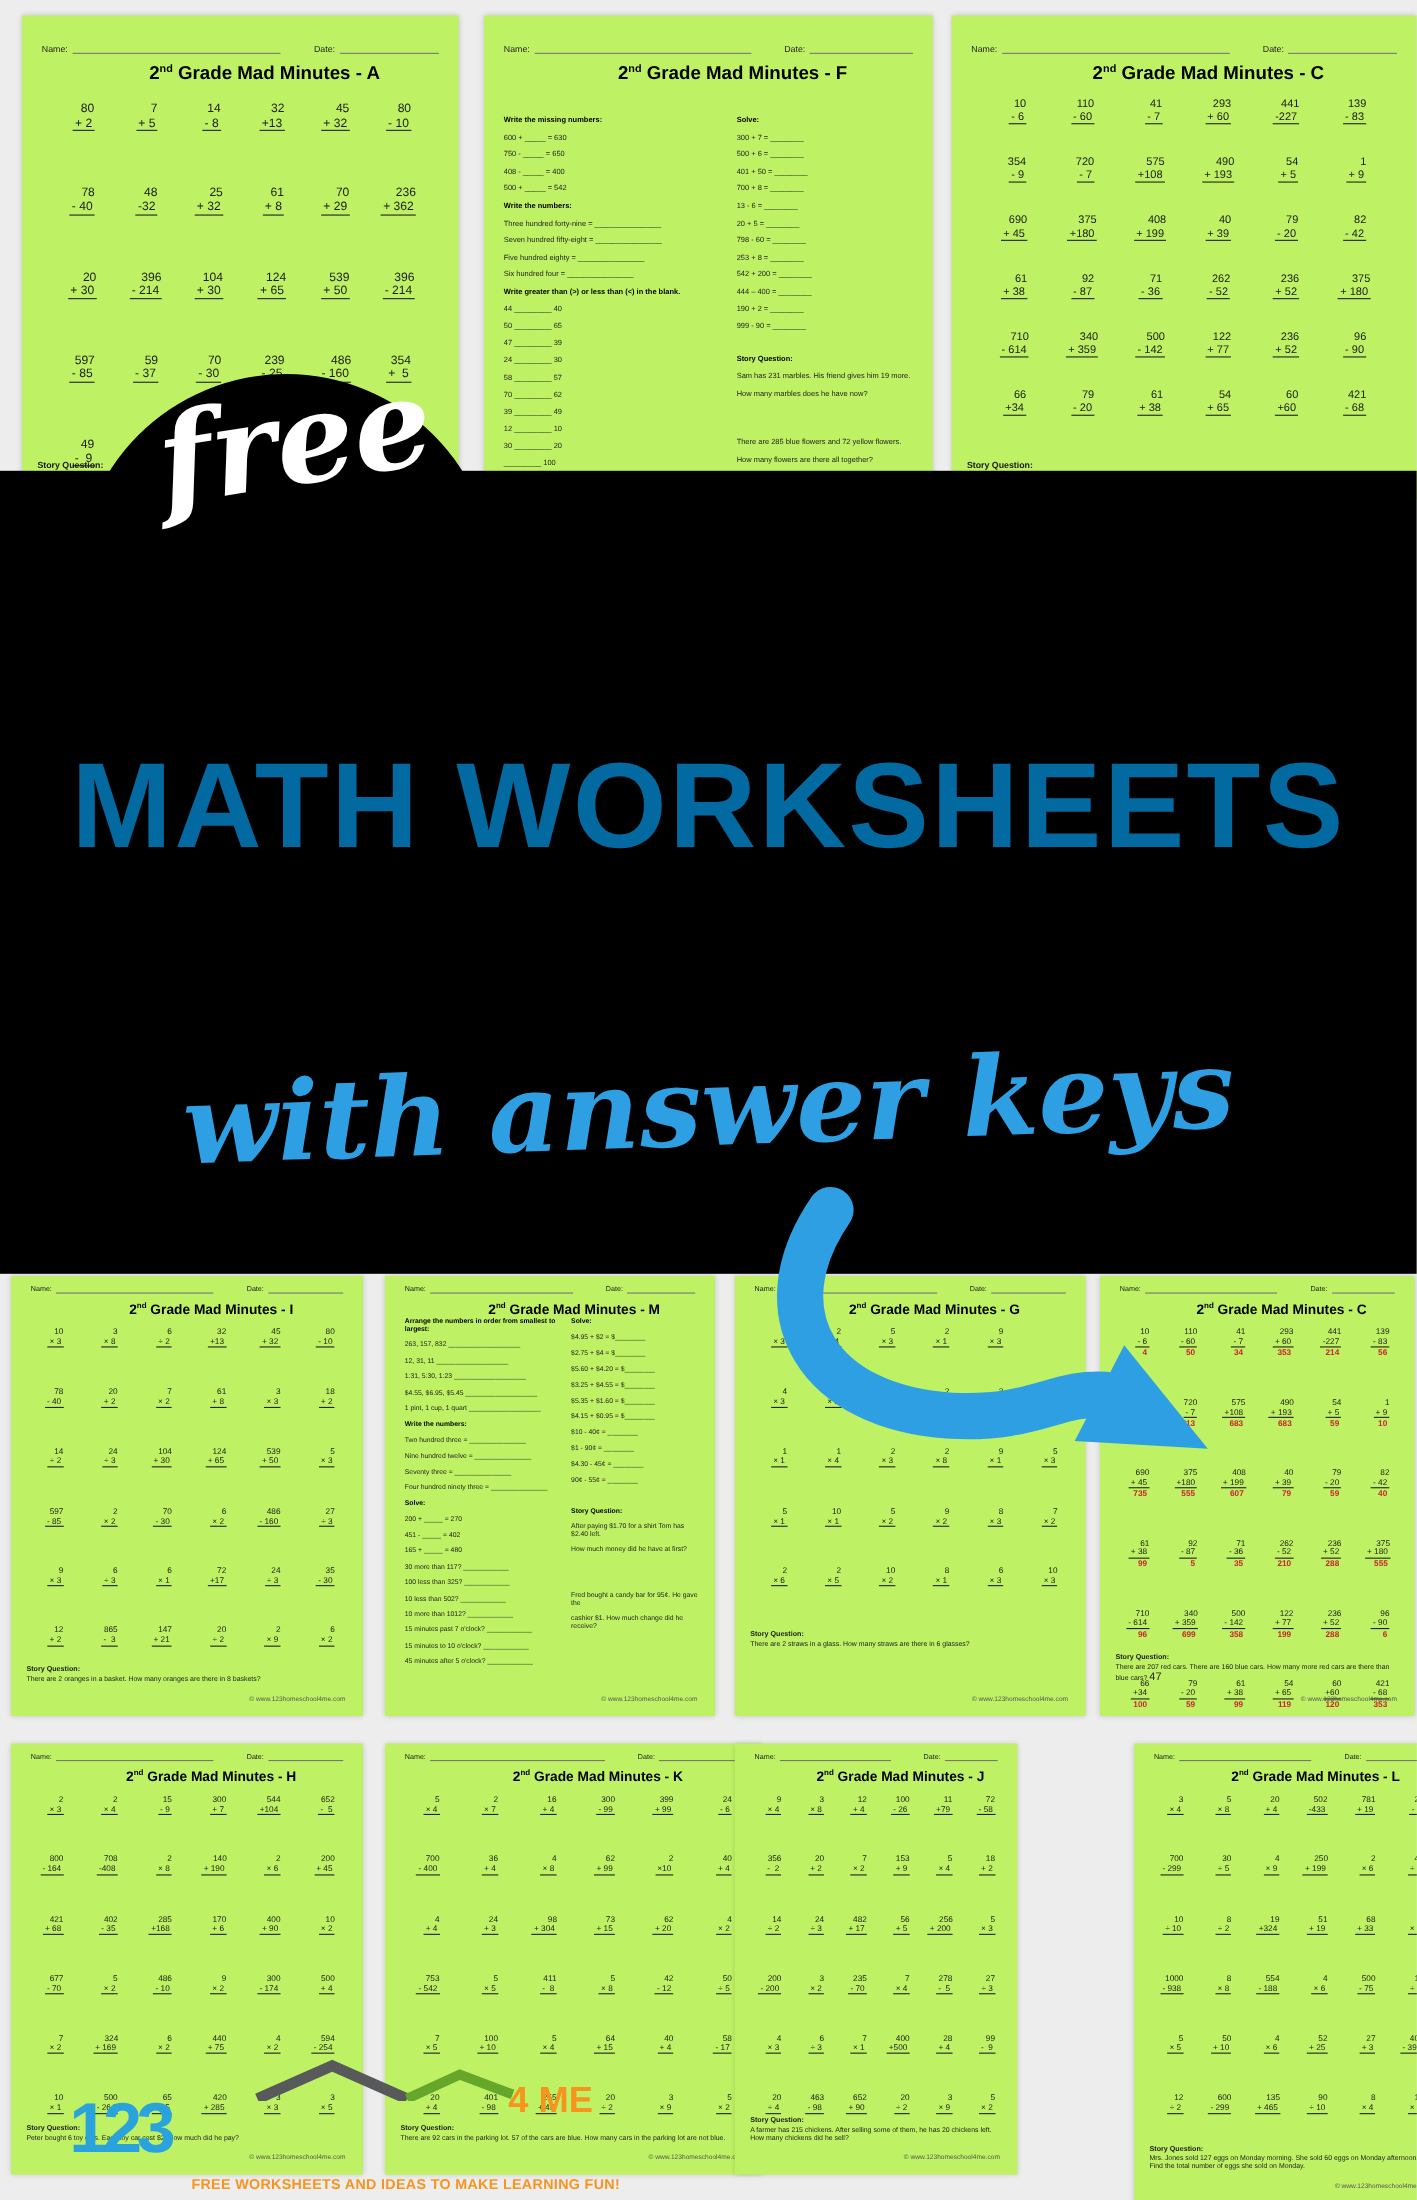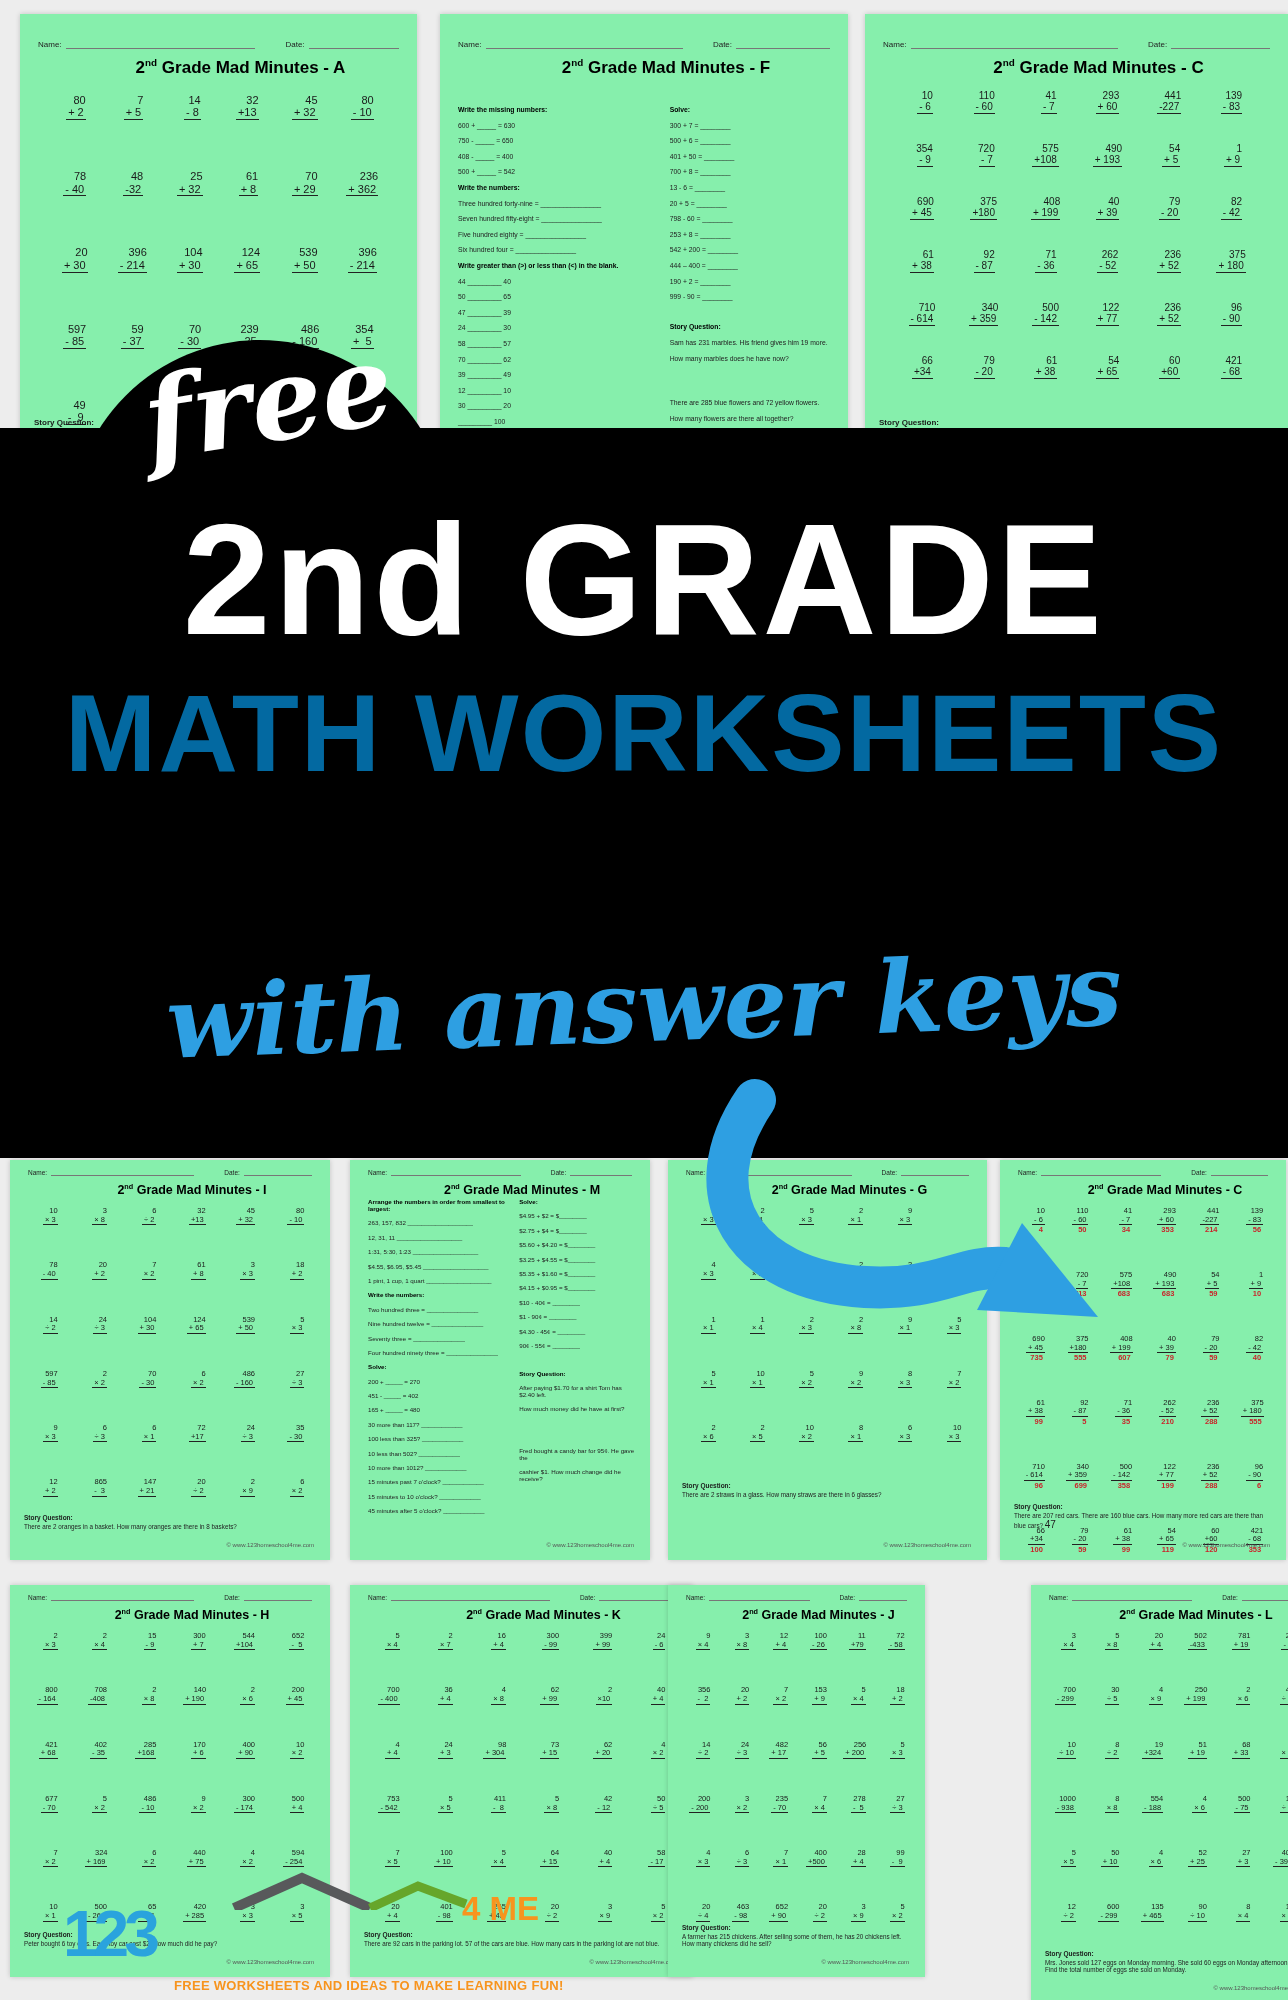--- a/index.html
+++ b/index.html
@@ -1,18 +1,18 @@
 <!DOCTYPE html>
 <html><head>
 <meta charset="utf-8">
 <style>
   html,body{margin:0;padding:0;}
   body{width:1288px;height:2000px;position:relative;overflow:hidden;background:#ededed;
        font-family:"Liberation Sans",sans-serif;color:#1a1a1a;}
-  .page{position:absolute;background:#86efac;box-shadow:0 0 5px rgba(0,0,0,.18);z-index:1;}
+  .page{position:absolute;background:#bef264;box-shadow:0 0 5px rgba(0,0,0,.18);z-index:1;}
   
   .nd{display:flex;align-items:flex-end;gap:4px;padding:0 18px;}
   .pg-top .nd{padding-top:26px;font-size:8px;}
   .pg-small .nd{padding-top:9px;font-size:6.5px;}
   .nd .lab{white-space:nowrap;color:#222;}
   .nd .ln{border-bottom:1px solid #777;height:6px;}
   .nd .l1{flex:2.1;margin-right:26px;}
   .nd .l2{flex:1;}
   
   .pg-title{text-align:center;font-weight:bold;color:#000;margin-left:44px;}
@@ -444,21 +444,20 @@
       </div>
     </div>
   <div class="story">
     <div class="s-lab">Story Question:</div>
     <div class="s-txt">There are 207 red cars. There are 160 blue cars. How many more red cars are there than blue cars?</div>
   </div>
 </section>
 
 <div class="banner">
   <div class="free">free</div>
-  <div class="h1">2nd GRADE</div>
   <div class="h2">MATH WORKSHEETS</div>
   <div class="h3">with answer keys</div>
 </div>
 
 <svg class="arrow" width="560" height="350" viewBox="0 0 560 350">
   <path d="M 125,45 C 60,140 115,225 235,232 C 310,236 330,210 375,213" fill="none" stroke="#2e9fe2" stroke-width="42" stroke-linecap="round"></path>
   <polygon points="468,262 392,168 347,255" fill="#2e9fe2"></polygon>
 </svg>
 
 <section class="page pg-small" style="left:10px;top:1160px;width:320px;height:400px">

